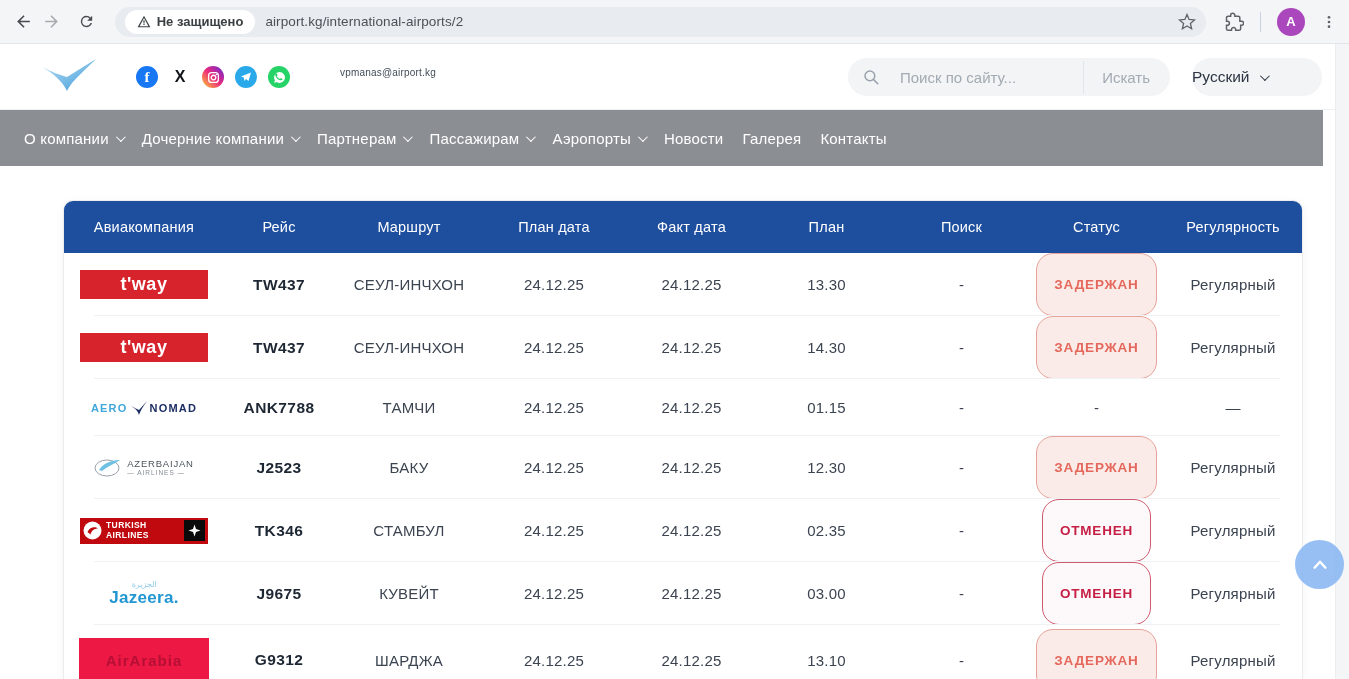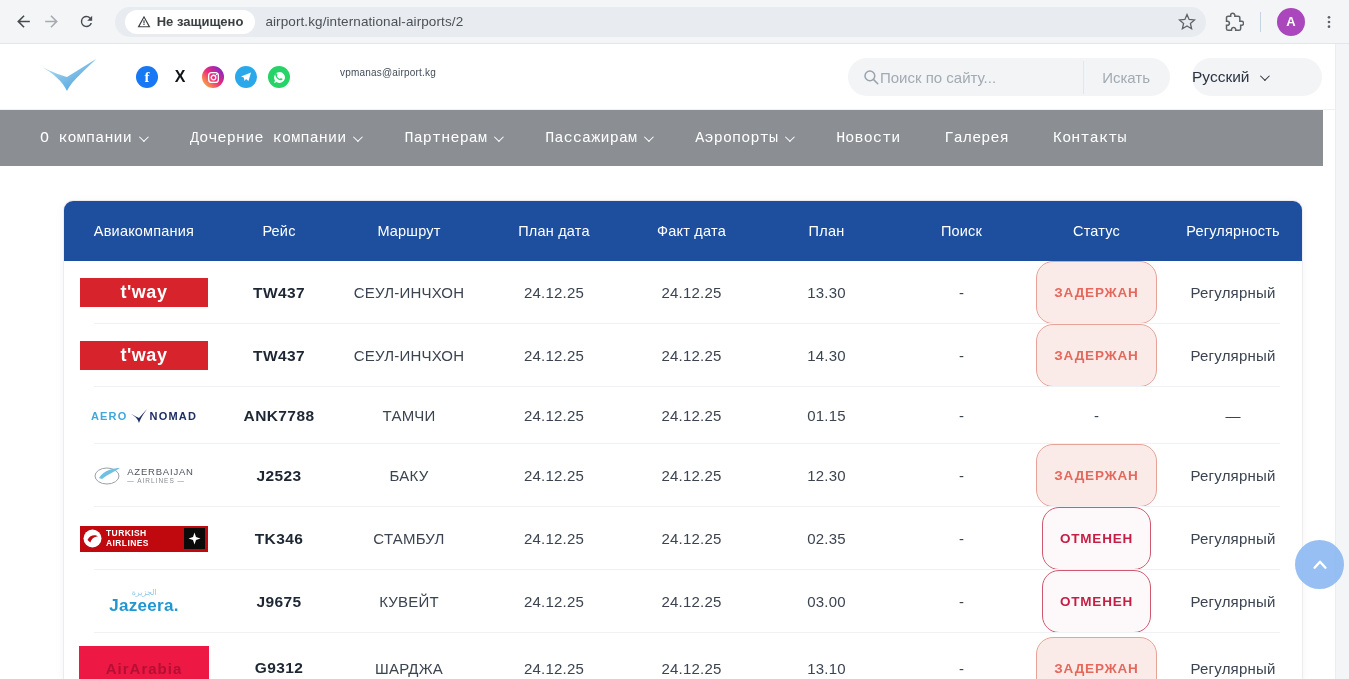--- a/index.html
+++ b/index.html
@@ -23,34 +23,34 @@
   .logo { position:absolute; left:38px; top:11px; }
   .socials { position:absolute; left:136px; top:22px; display:flex; align-items:center; gap:11px; }
   .soc { width:22px; height:22px; border-radius:50%; display:flex; align-items:center; justify-content:center; }
   .soc.fb { background:#1877F2; color:#fff; font-weight:700; font-size:15px; font-family:"Liberation Serif",serif; }
   .soc.x  { background:transparent; color:#0f1419; font-weight:800; font-size:16px; }
   .soc.ig { background:linear-gradient(45deg,#f9ce34,#ee2a7b,#6228d7); }
   .soc.tg { background:#29a9ea; }
   .soc.wa { background:#25d366; }
   .email { position:absolute; left:340px; top:23px; font-size:10px; color:#414c59; letter-spacing:.2px; }
   .search-pill { position:absolute; left:848px; top:14px; width:322px; height:38px; background:#f2f4f6; border-radius:19px; display:flex; align-items:center; padding:0 4px 0 14px; }
-  .search-pill input { flex:1; border:none; outline:none; background:transparent; font-size:15px; color:#3b434d; font-family:"Liberation Sans",sans-serif; margin-left:0; min-width:0; }
+  .search-pill input { flex:1; border:none; outline:none; background:transparent; font-size:15px; color:#3b434d; font-family:"Liberation Sans",sans-serif; margin-left:20px; min-width:0; }
   .search-pill input::placeholder { color:#a2aab2; }
   .search-btn { border-left:1px solid #e2e6ea; color:#a2aab2; font-size:15px; padding:8px 16px 8px 18px; white-space:nowrap; background:none; border-top:none;border-right:none;border-bottom:none; font-family:"Liberation Sans",sans-serif; cursor:pointer; }
   .lang-pill { position:absolute; left:1192px; top:14px; width:130px; height:38px; background:#f2f4f6; border-radius:19px; display:flex; align-items:center; justify-content:flex-start; gap:10px; font-size:15.5px; font-weight:500; color:#2b3440; }
 
   
-  .main-nav { position:absolute; top:110px; left:0; width:1323px; height:56px; background:#8b8f94; display:flex; align-items:center; padding-left:40px; gap:44px;font-family:Liberation Mono, monospace; }
+  .main-nav { position:absolute; top:110px; left:0; width:1323px; height:56px; background:#8b8f94; display:flex; align-items:center; padding-left:24px; gap:19px; }
   .nav-item { display:flex; align-items:center; gap:7px; color:#fff; font-size:15px; letter-spacing:.2px; white-space:nowrap; cursor:pointer; }
   .chev { width:7px; height:7px; border-right:1.6px solid #fff; border-bottom:1.6px solid #fff; transform:rotate(45deg) translateY(-2px); display:inline-block; }
   .chev.dark { border-color:#2b3440; }
 
   
   .card { position:absolute; top:200px; left:63px; width:1240px; height:479px; background:#fff; border:1px solid #ececf0; border-bottom:none; border-radius:10px 10px 0 0; box-shadow:0 2px 10px rgba(20,40,80,.05); overflow:hidden; }
-  .thead { display:grid; grid-template-columns:160px 110px 150px 140px 135px 135px 135px 135px 138px; height:60px; background:#1e4f9e; align-items:center; }
+  .thead { display:grid; grid-template-columns:160px 110px 150px 140px 135px 135px 135px 135px 138px; height:52px; background:#1e4f9e; align-items:center; }
   .th { text-align:center; color:#fff; font-size:14.5px; font-weight:500; letter-spacing:.2px; }
   .tr { display:grid; grid-template-columns:160px 110px 150px 140px 135px 135px 135px 135px 138px; min-height:57px; align-items:center; position:relative; background:#fff; }
   .tr::after { content:""; position:absolute; left:30px; right:22px; bottom:0; height:1px; background:#f0f1f4; }
   .td { text-align:center; font-size:15px; color:#3b4450; letter-spacing:.2px; }
   .td.flight { font-weight:700; color:#1d2633; font-size:15.5px; letter-spacing:.4px; }
   .logo-cell { display:flex; align-items:center; justify-content:center; }
 
   .badge { display:inline-block; padding:23px 17px; border-radius:17px; font-size:13.5px; font-weight:700; letter-spacing:.8px; }
   .badge.delayed { color:#e4685c; background:#fbebe8; border:1.5px solid #e7a399; }
   .badge.cancelled { color:#c61f45; background:#fdf8f9; border:1.5px solid #cf5a70; }

